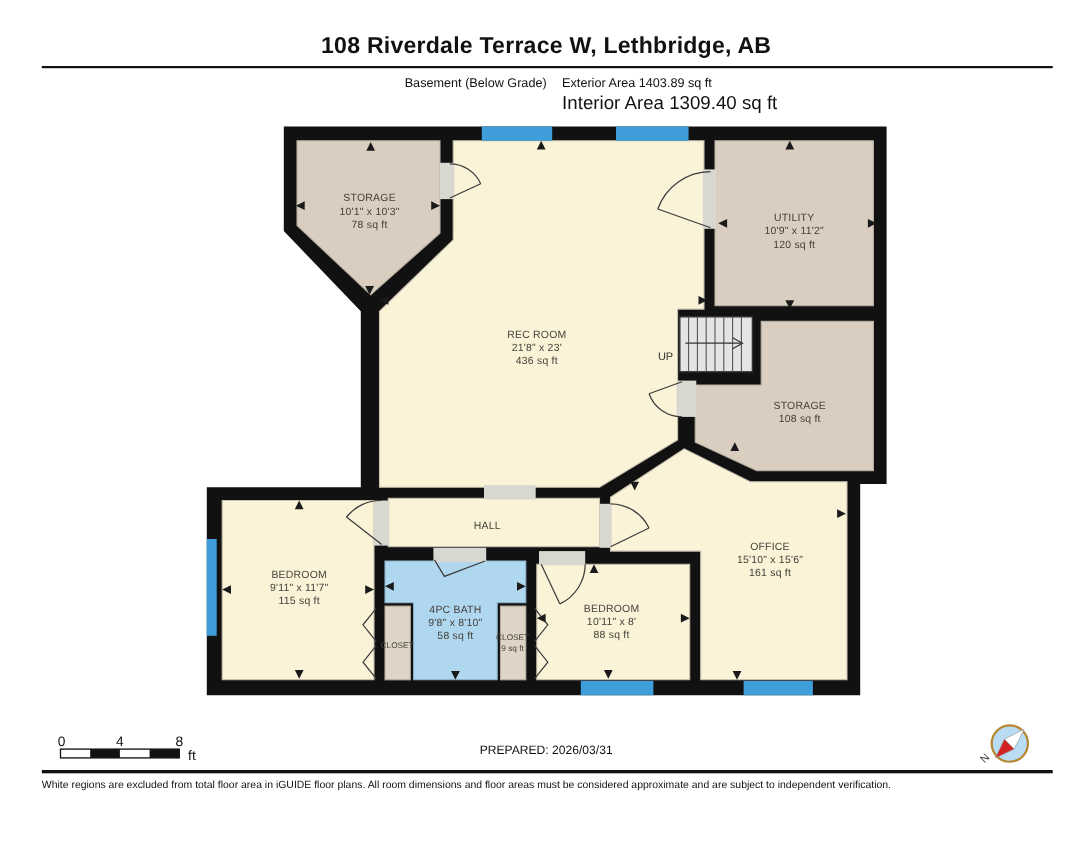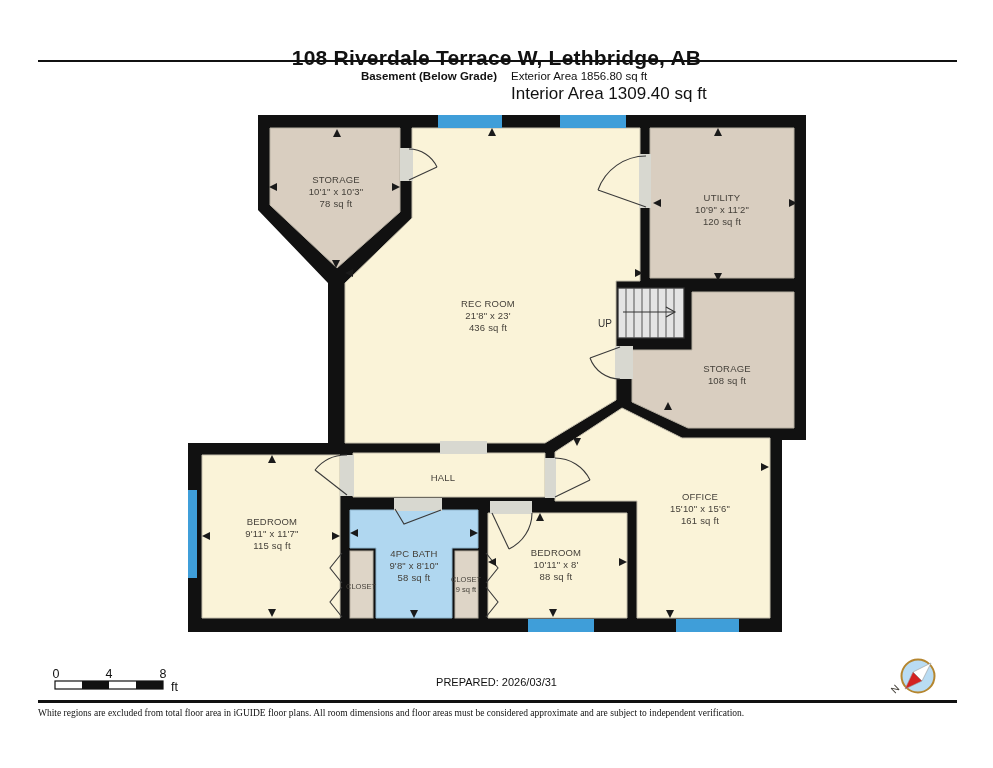--- a/index.html
+++ b/index.html
@@ -1,40 +1,40 @@
 <!DOCTYPE html>
 <html><head>
 <meta charset="utf-8">
 <style>
   html,body{margin:0;padding:0;background:#ffffff;}
   body{width:993px;height:768px;position:relative;font-family:"Liberation Sans",sans-serif;color:#111;}
   .abs{position:absolute;}
-  .title{top:46px;left:0;right:0;text-align:center;font-size:21px;font-weight:bold;letter-spacing:.2px;}
+  .title{top:30px;left:0;right:0;text-align:center;font-size:21px;font-weight:bold;letter-spacing:.2px;}
   .rule{left:38px;width:919px;height:2px;background:#111;}
   .rule1{top:60px;}
   .rule2{top:700px;height:3px;}
-  .floorlabel{top:70px;left:200px;width:297px;text-align:right;font-size:11.5px;font-weight:bold;}
+  .floorlabel{top:70px;left:200px;width:297px;text-align:right;font-size:11.5px;font-weight:normal;}
   .areal1{top:70px;left:511px;font-size:11.5px;}
   .areal2{top:84px;left:511px;font-size:17px;}
   .prepared{top:676px;left:0;right:0;text-align:center;font-size:11px;font-weight:normal;}
-  .disclaimer{top:708px;left:38px;width:919px;font-size:9.5px;font-family:Liberation Serif, serif;}
+  .disclaimer{top:708px;left:38px;width:919px;font-size:9.5px;}
   svg{position:absolute;left:0;top:0;}
   text{font-family:"Liberation Sans",sans-serif;fill:#45413a;}
   .rlbl{font-size:9.5px;letter-spacing:.2px;}
   .clbl{font-size:7.5px;}
   .slbl{font-size:12.5px;fill:#111;}
   .uplbl{font-size:10px;fill:#333;}
 </style>
 </head>
 <body>
 
 <div class="abs title">108 Riverdale Terrace W, Lethbridge, AB</div>
 <div class="abs rule rule1"></div>
 <div class="abs floorlabel">Basement (Below Grade)</div>
-<div class="abs areal1">Exterior Area 1856.80 sq ft</div>
+<div class="abs areal1">Exterior Area 1403.89 sq ft</div>
 <div class="abs areal2">Interior Area 1309.40 sq ft</div>
 
 <svg width="993" height="768" viewBox="0 0 993 768">
 
   <polygon points="258,115 806,115 806,440 782,440 782,632 188,632 188,443 328,443 328,283 258,210" fill="#111111"></polygon>
 
   <polygon points="270,128 400,128 400,212 337,268 270,205" fill="#d9cec0" stroke="#b7b0a2" stroke-width="1"></polygon>
   <polygon points="412,128 640,128 640,281 616,281 616,400 545,443 345,443 345,283 412,218" fill="#faf3d8" stroke="#c6c0ae" stroke-width="1"></polygon>
   <polygon points="650,128 794,128 794,278 650,278" fill="#d9cec0" stroke="#b7b0a2" stroke-width="1"></polygon>
   <polygon points="632,350 692,350 692,292 794,292 794,428 688,428 632,402" fill="#d9cec0" stroke="#b7b0a2" stroke-width="1"></polygon>

